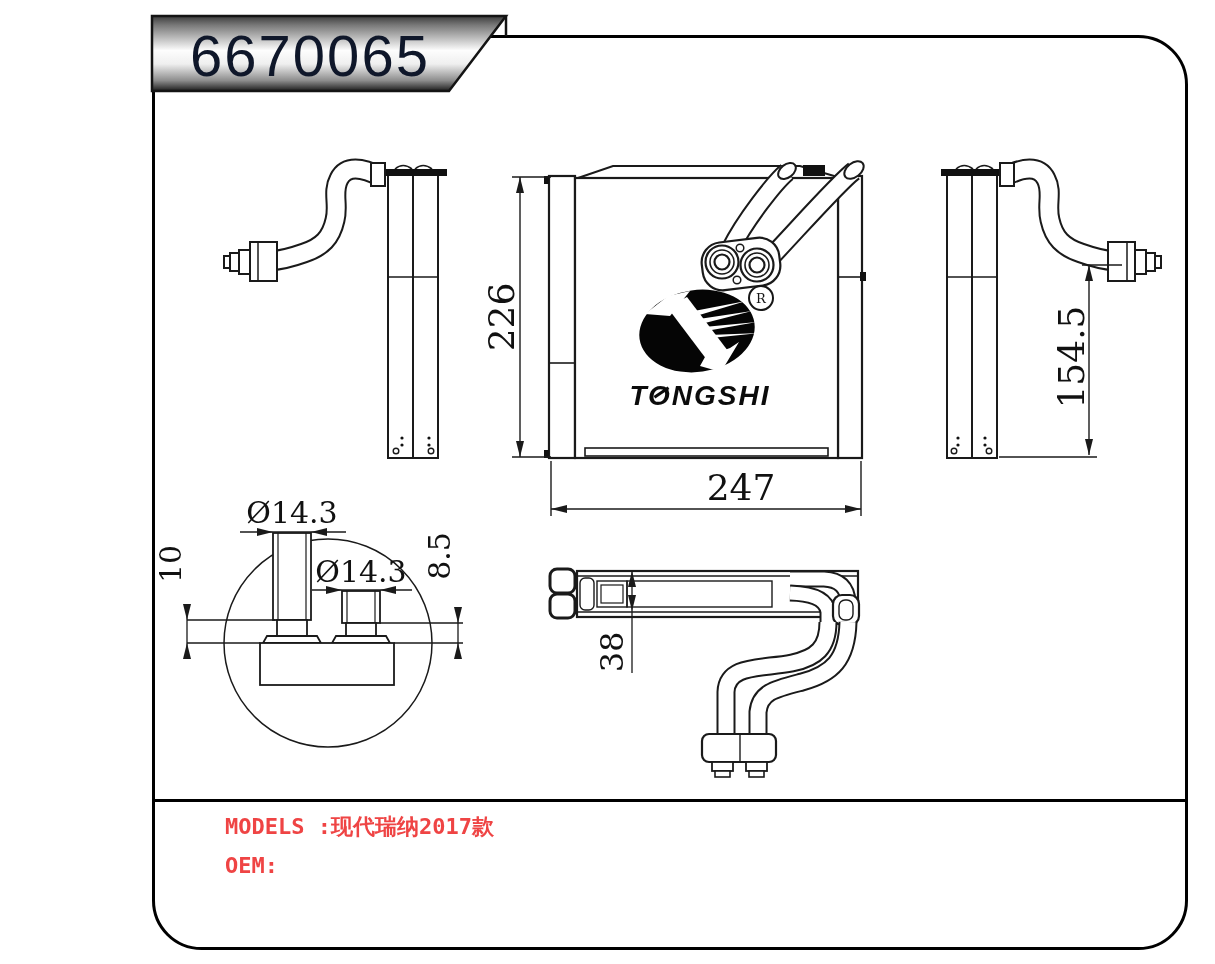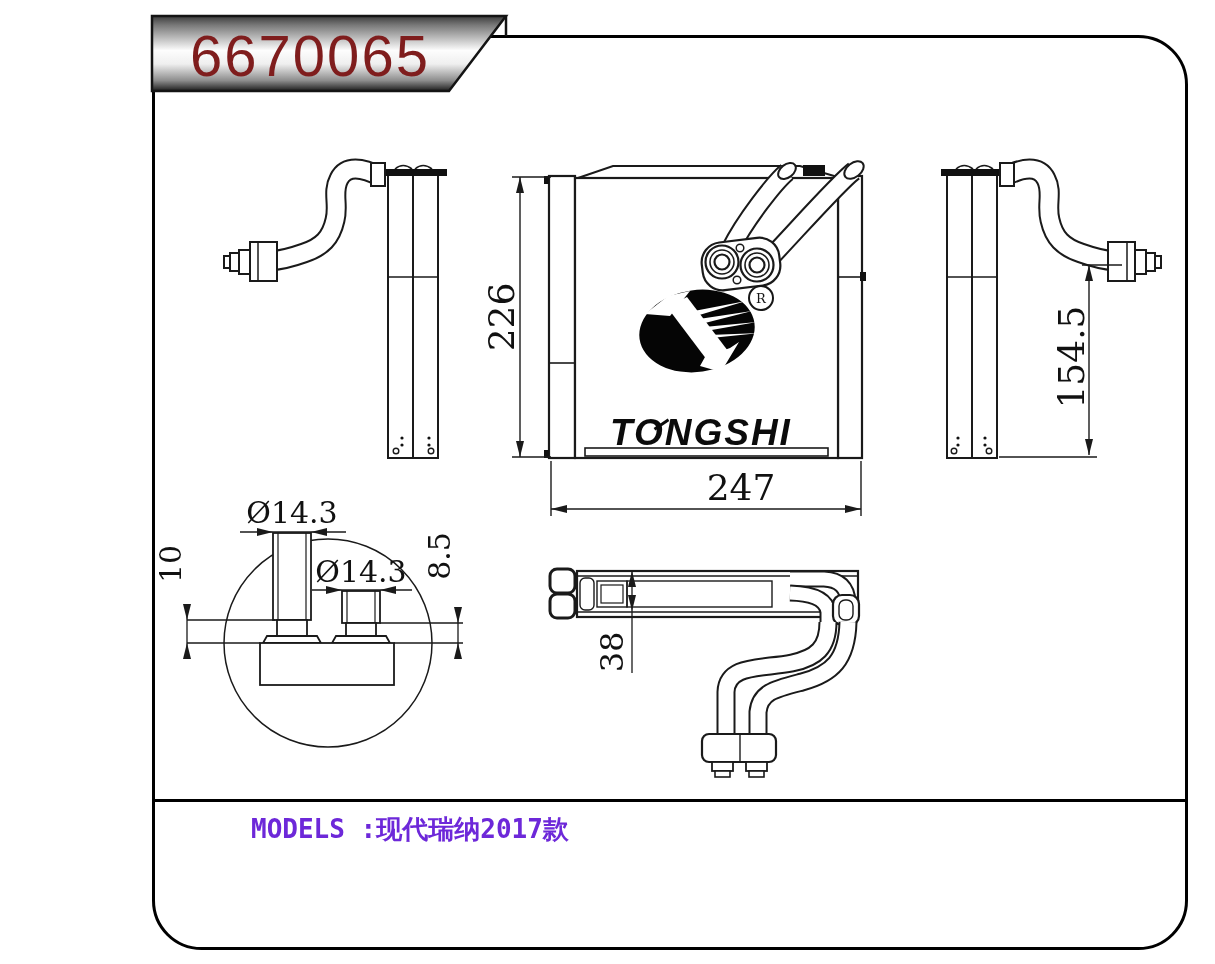--- a/index.html
+++ b/index.html
@@ -1,35 +1,35 @@
 <!DOCTYPE html>
 <html><head>
 <meta charset="utf-8">
 <style>
   html,body{margin:0;padding:0;background:#ffffff;}
   .sheet{position:relative;width:1215px;height:964px;background:#fff;overflow:hidden;
          font-family:"Liberation Sans",sans-serif;}
   .sheet svg{position:absolute;left:0;top:0;}
   .banner-text{position:absolute;left:180px;top:22px;width:260px;text-align:center;
-    font-size:58px;letter-spacing:2px;color:#7f1d1d;font-family:"Liberation Sans",sans-serif;}
+    font-size:58px;letter-spacing:2px;color:#0f172a;font-family:"Liberation Sans",sans-serif;}
   .dim-label{position:absolute;font-family:"DejaVu Serif",serif;color:#111;
     transform:translate(-50%,-50%);white-space:nowrap;line-height:1;}
   .dim-label.rot{transform:translate(-50%,-50%) rotate(-90deg);}
   .fs36{font-size:36px;} .fs32{font-size:32px;} .fs30{font-size:30px;}
   .wordmark{position:absolute;left:610px;top:380px;width:180px;text-align:center;
     font-family:"Liberation Sans",sans-serif;font-weight:bold;font-style:italic;
-    font-size:37px;letter-spacing:2px;color:#0b0b0b;margin-top:32px;}
+    font-size:28px;letter-spacing:2px;color:#0b0b0b;}
   .wordmark::after{content:"";position:absolute;left:43px;top:11px;width:17px;height:3px;
     background:#0b0b0b;transform:rotate(-34deg);}
   .reg-mark{position:absolute;left:748px;top:285px;width:22px;height:22px;border:2px solid #161616;
     border-radius:50%;display:flex;align-items:center;justify-content:center;
     font-family:"DejaVu Serif",serif;font-size:13px;color:#161616;}
   .info-block{position:absolute;left:225px;top:812px;display:flex;flex-direction:column;gap:11px;}
-  .info-line{font-family:"DejaVu Sans Mono",monospace;font-weight:bold;font-size:26px;
-    color:#6d28d9;white-space:pre;margin-left:26px;}
+  .info-line{font-family:"DejaVu Sans Mono",monospace;font-weight:bold;font-size:22px;
+    color:#ef4444;white-space:pre;}
 </style>
 </head>
 <body>
 
 <div class="sheet">
 
 <svg width="1215" height="964" viewBox="0 0 1215 964">
   <defs>
     <linearGradient id="bannerGrad" x1="0" y1="0" x2="0" y2="1">
       <stop offset="0%" stop-color="#3c3c3c"></stop>
@@ -252,15 +252,16 @@
 <div class="dim-label fs30" style="left:292px;top:513px;">Ø14.3</div>
 <div class="dim-label fs30" style="left:361px;top:572px;">Ø14.3</div>
 <div class="dim-label rot fs30" style="left:171px;top:564px;">10</div>
 <div class="dim-label rot fs30" style="left:440px;top:556px;">8.5</div>
 
 <div class="reg-mark">R</div>
 <div class="wordmark">TONGSHI</div>
 
 <div class="info-block">
   <div class="info-line">MODELS :现代瑞纳2017款</div>
+  <div class="info-line">OEM:</div>
 </div>
 
 </div>
 
 </body></html>

